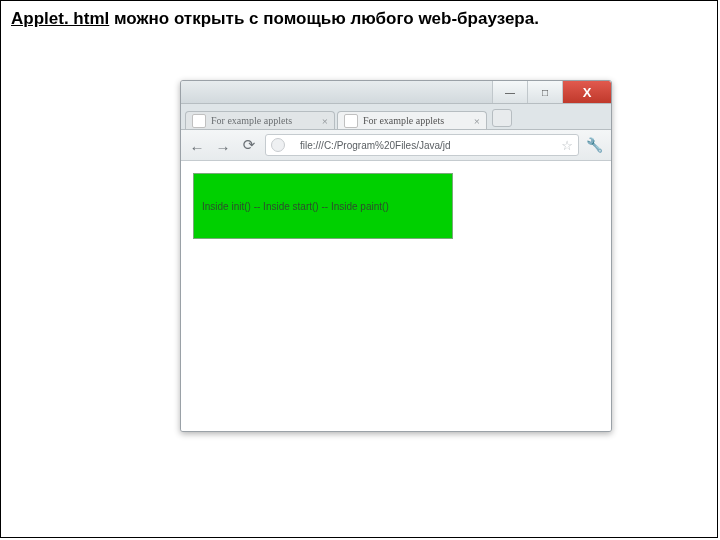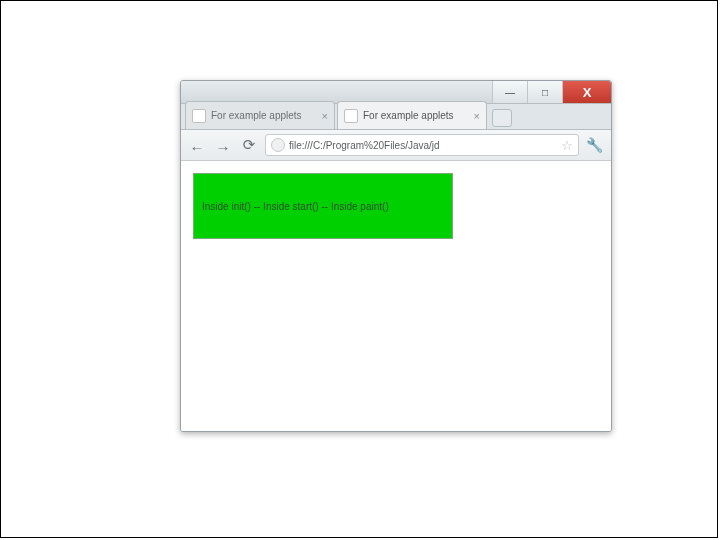--- a/index.html
+++ b/index.html
@@ -71,34 +71,35 @@
   .tabstrip {
     height: 25px;
     display: flex;
     align-items: flex-end;
     padding: 0 4px;
     gap: 2px;
     background: #dfe5e8;
     border-bottom: 1px solid #b6bdc1;
   }
   .tab {
-    height: 28px;
+    height: 18px;
     flex: 0 0 150px;
     background: #f0f2f3;
     border: 1px solid #b6bdc1;
     border-bottom: none;
     border-radius: 4px 4px 0 0;
     display: flex;
     align-items: center;
     padding: 0 6px;
     font-size: 10px;
     color: #555;
     gap: 5px;
     box-sizing: border-box;
     overflow: hidden;
+    font-family: Liberation Serif, serif;
   }
   .tab.inactive { background: #e1e5e7; color: #6b6f72; }
   .tab .favicon {
     width: 12px; height: 12px;
     border: 1px solid #c0c0c0;
     border-radius: 2px;
     background: #fff;
     flex-shrink: 0;
     display:flex; align-items:center; justify-content:center;
     font-size:8px; color:#888;
@@ -133,21 +134,21 @@
   }
   .addr {
     flex: 1;
     height: 20px;
     background: #fff;
     border: 1px solid #c5cbcf;
     border-radius: 3px;
     display: flex;
     align-items: center;
     padding: 0 5px;
-    gap: 4px;
+    gap: 15px;
     font-size: 10px;
     color: #595e62;
     overflow: hidden;
   }
   .addr .globe {
     width:12px;height:12px;border:1px solid #c7cbce;border-radius:50%;
     background:#eef0f2; flex-shrink:0;
   }
   .addr-text { white-space:nowrap; overflow:hidden; flex:1; }
   .star { color:#b8bdc1; font-size:13px; }
@@ -170,20 +171,23 @@
     padding: 6px 8px;
     display:flex;
     align-items: center;
     box-sizing: border-box;
   }
 </style>
 </head>
 <body>
 
 <div class="page-frame">
+  <div class="caption">
+    <span class="underlined">Applet. html</span><span> можно открыть с помощью любого web-браузера.</span>
+  </div>
 
   <div class="browser-wrap">
 
     <div class="titlebar">
       <div class="win-btn">—</div>
       <div class="win-btn">□</div>
       <div class="win-btn close">X</div>
     </div>
 
     <div class="tabstrip">

